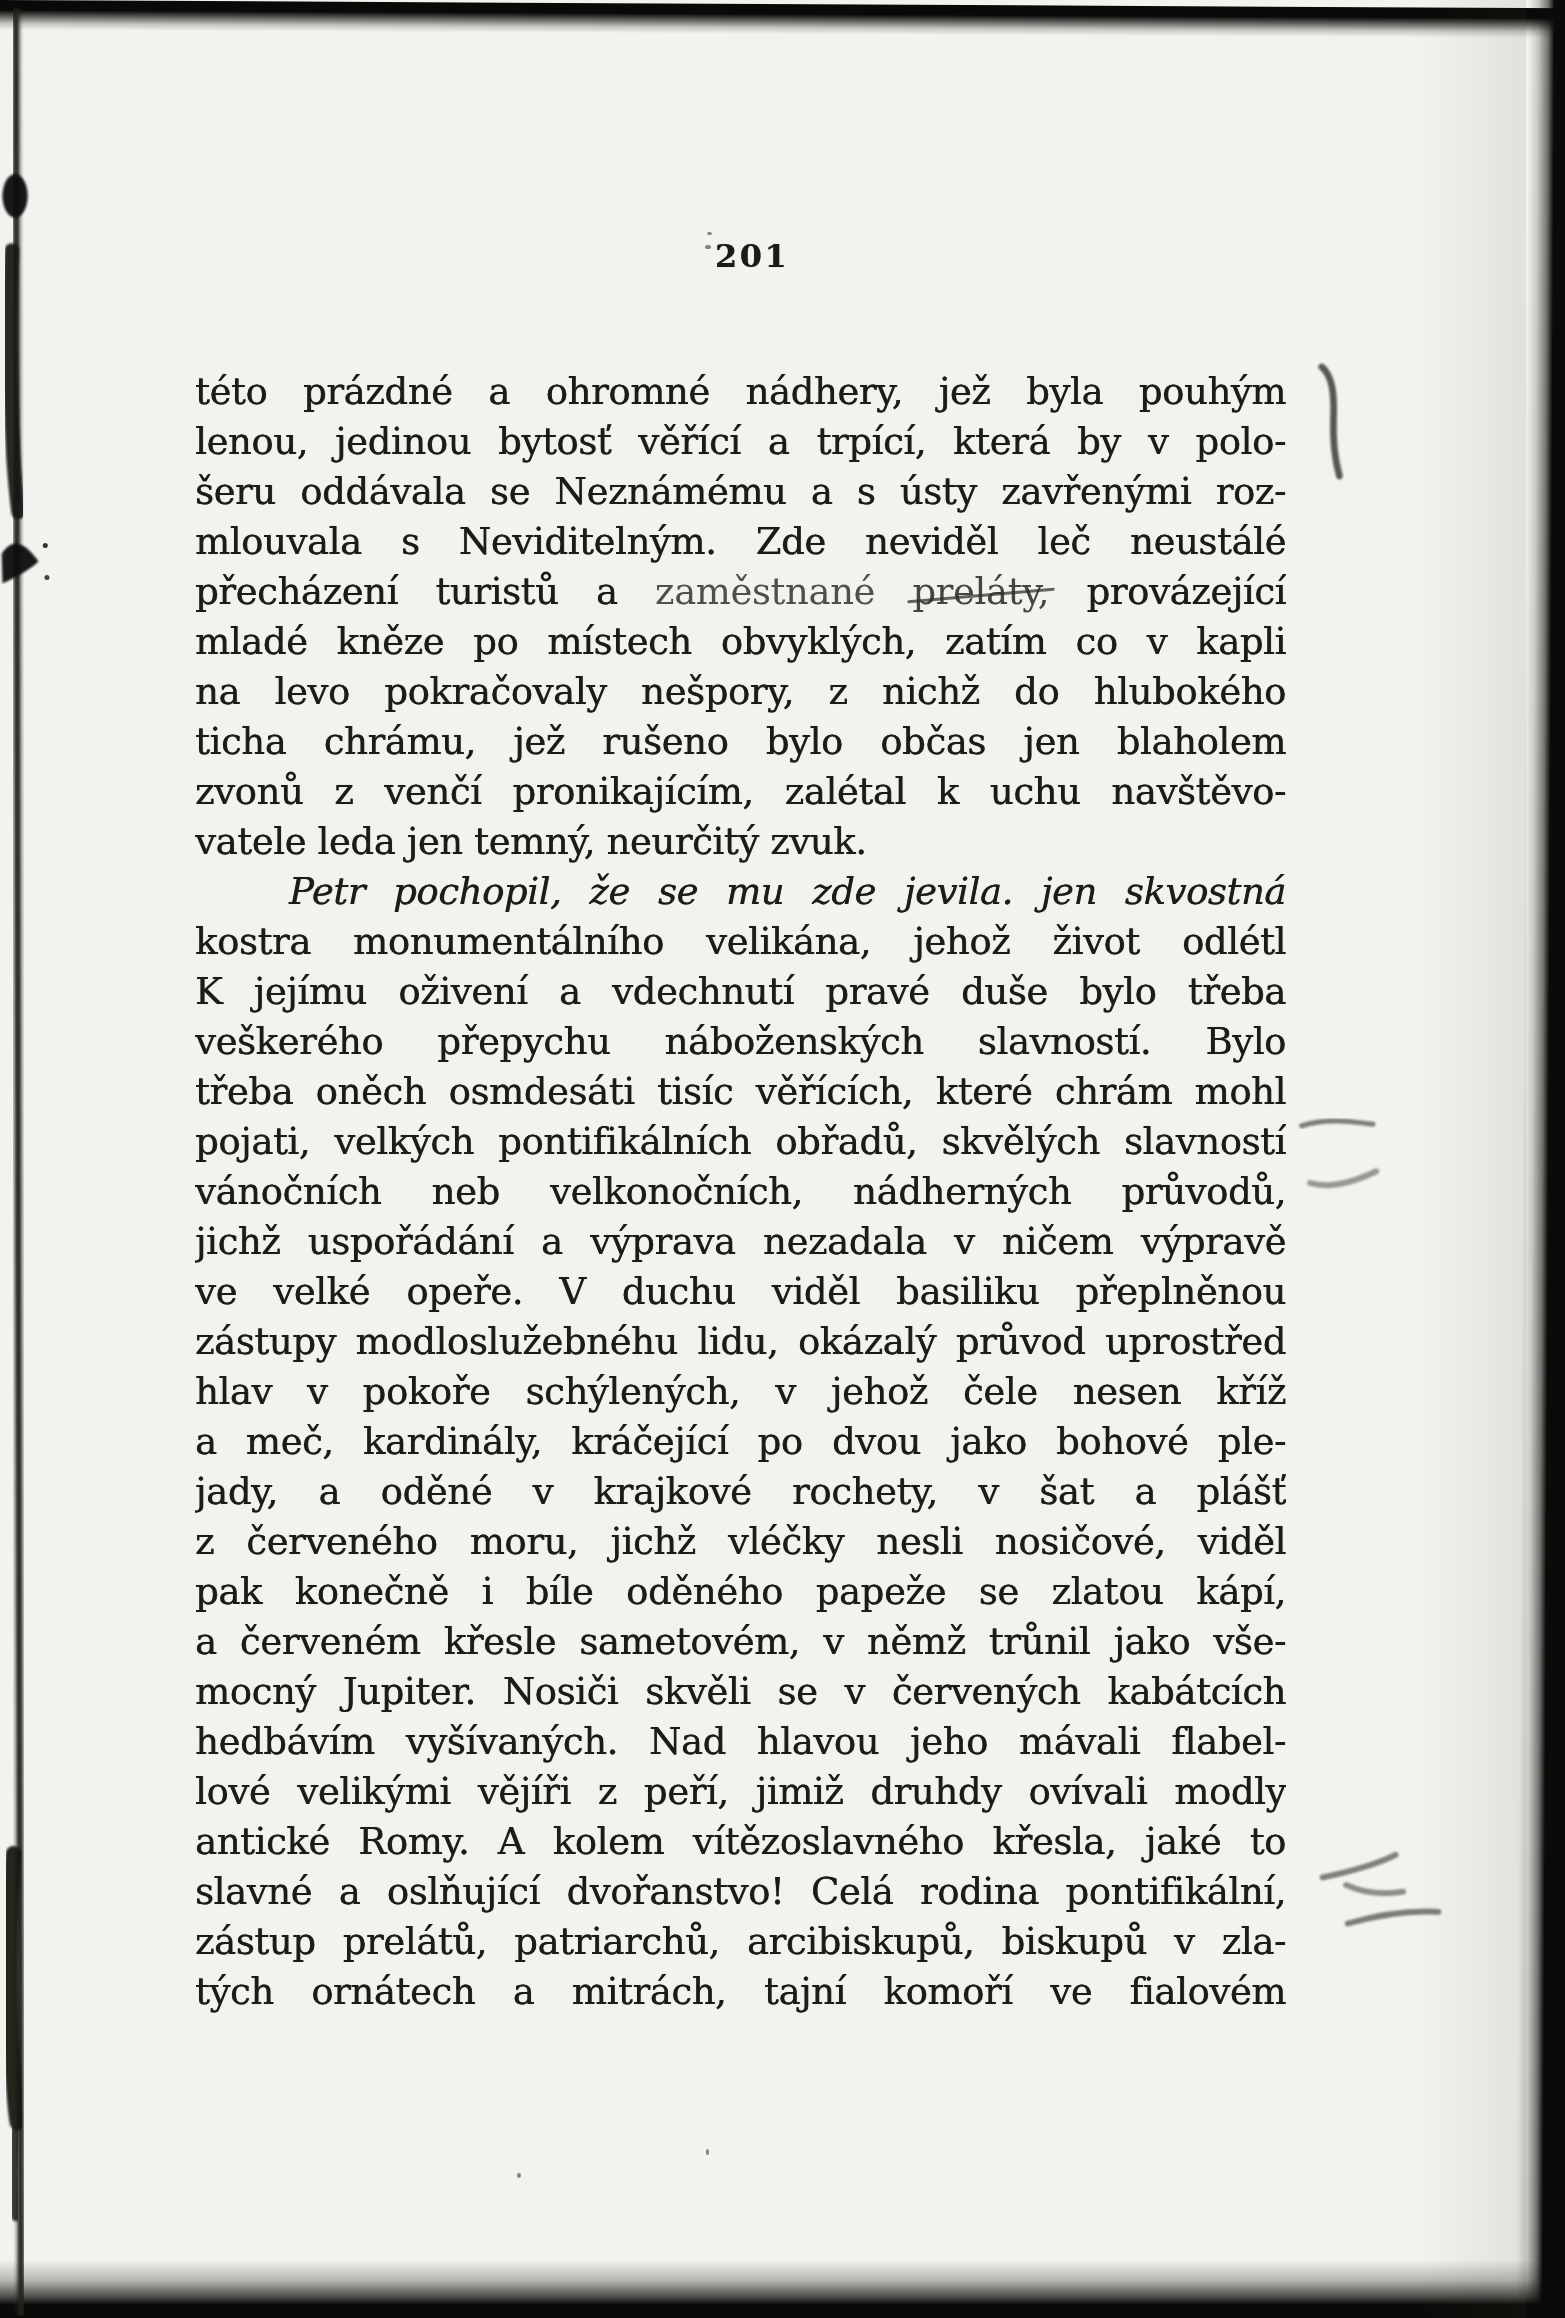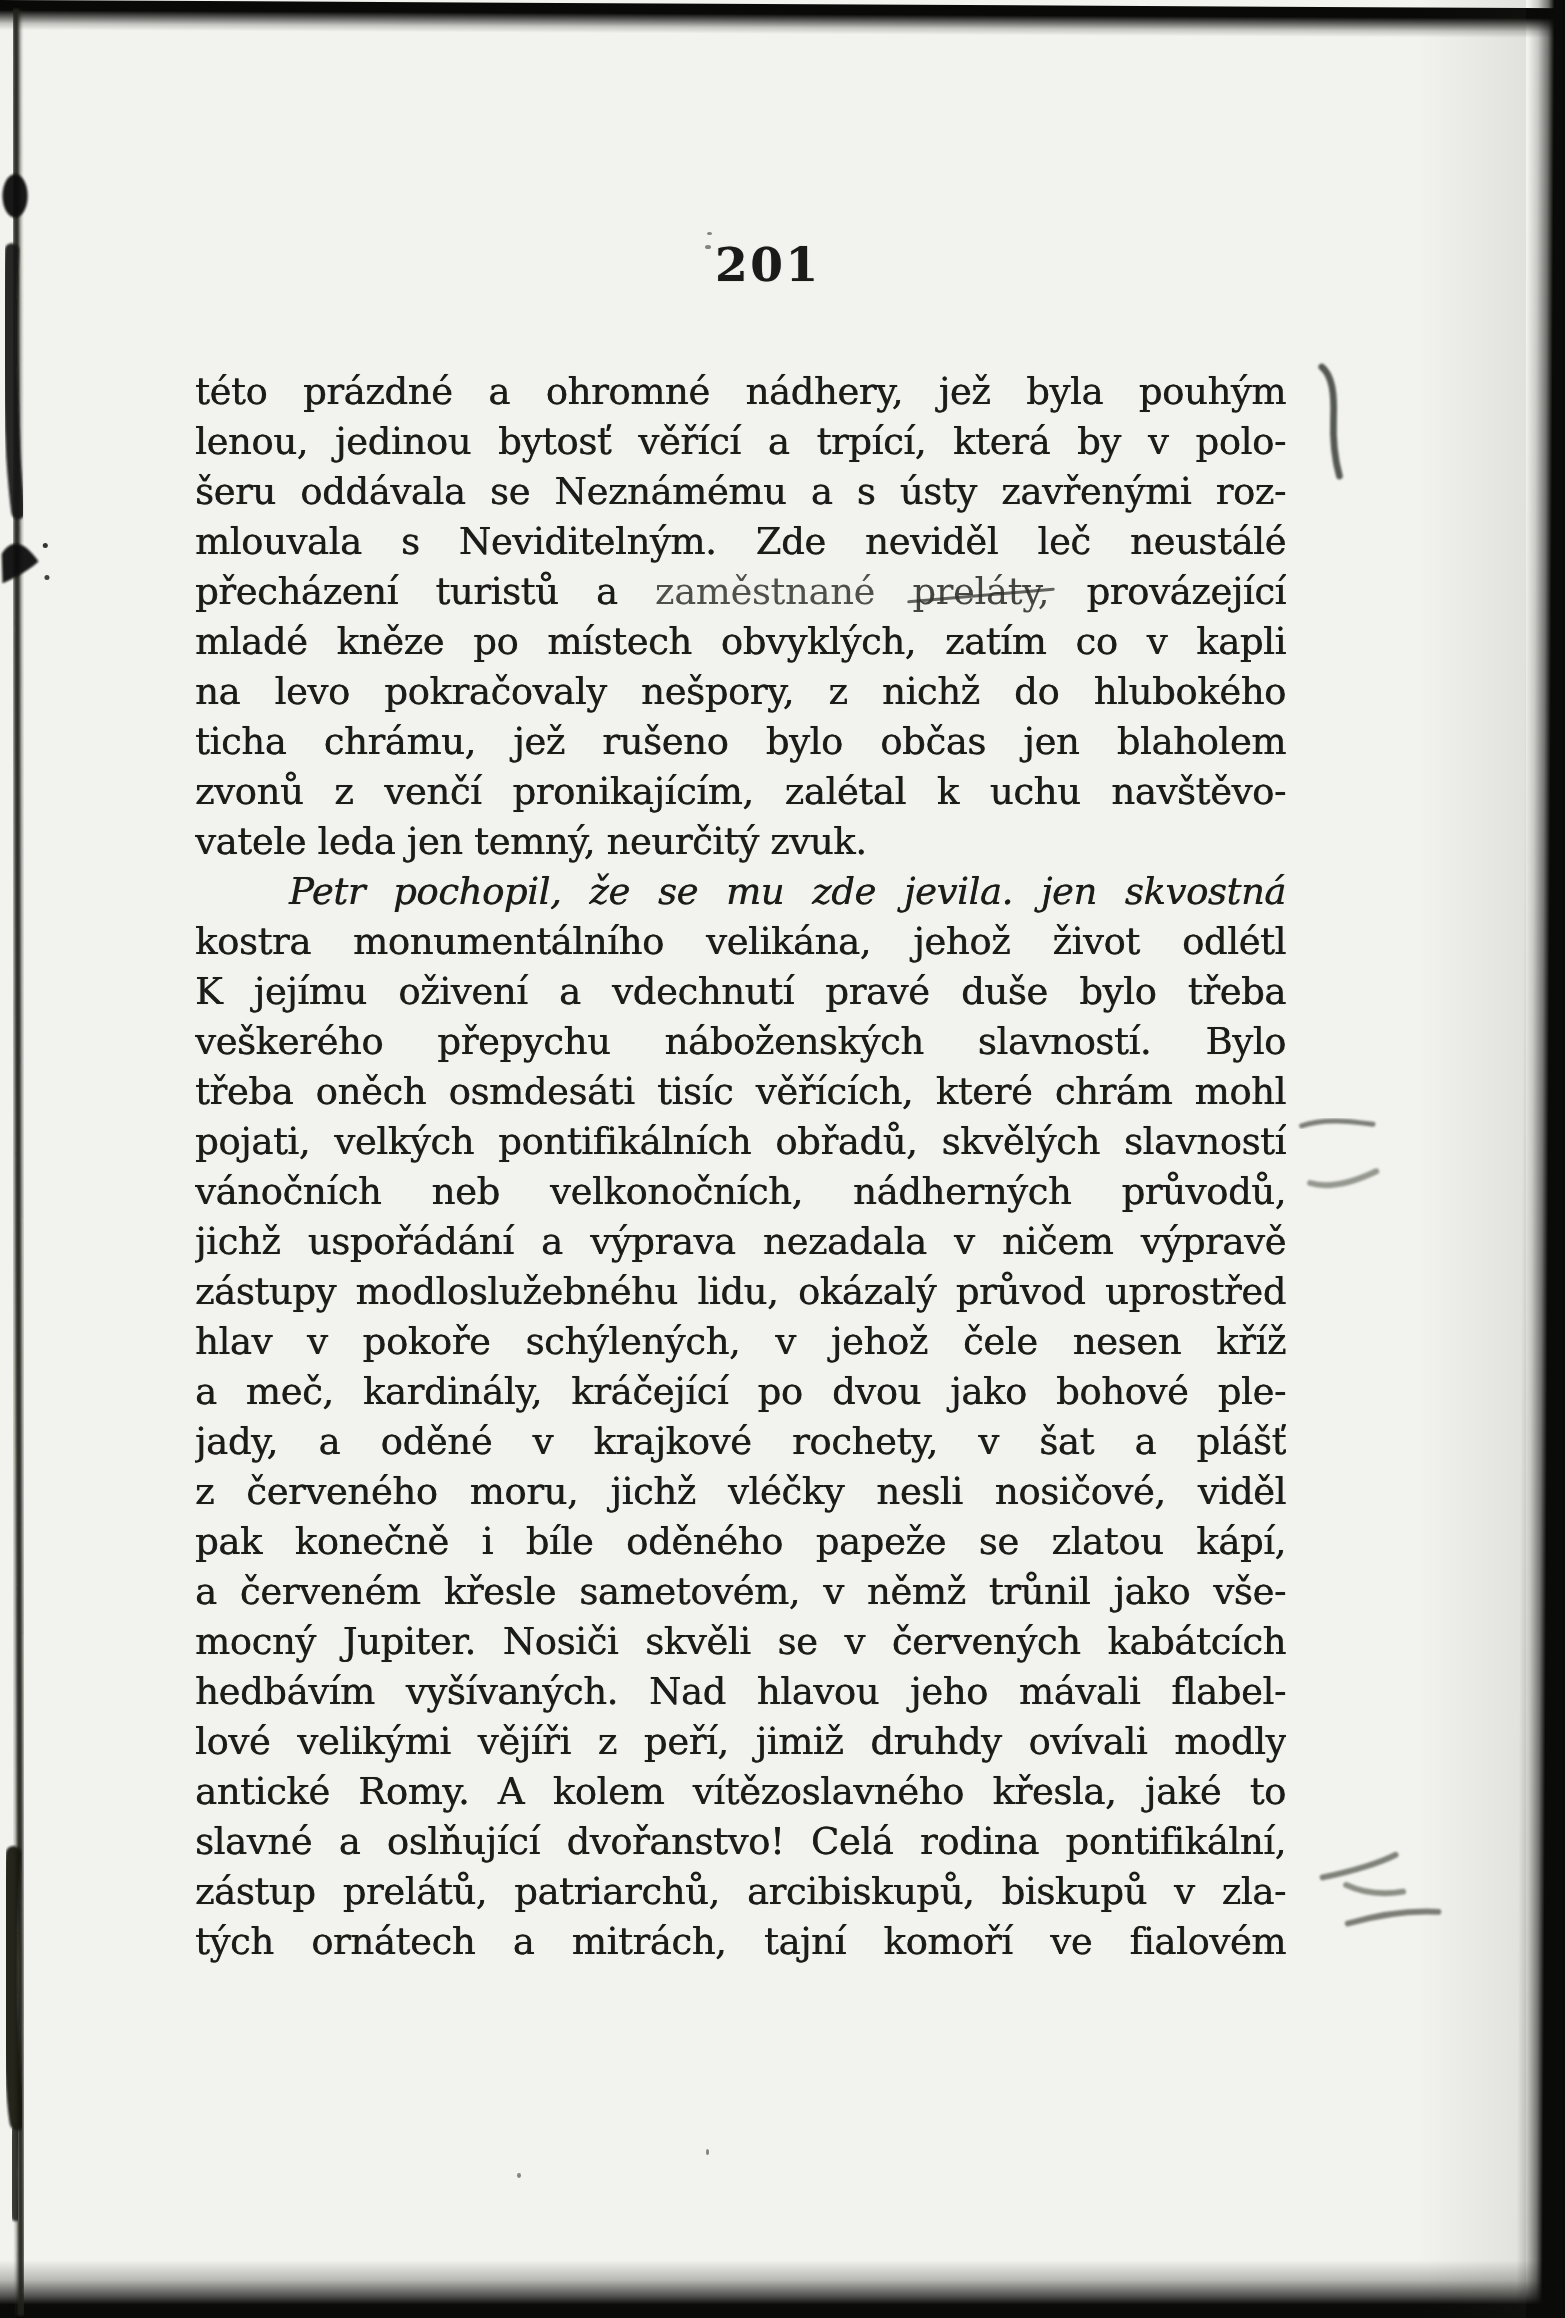--- a/index.html
+++ b/index.html
@@ -25,21 +25,21 @@
     position:absolute;left:0;bottom:0;width:100%;height:60px;
     background:linear-gradient(to top,#0a0a08 0,#0a0a08 14.3px,rgba(10,10,8,.7) 22.6px,rgba(10,10,8,.25) 39px,transparent 59px);
   }
   .shade-right{
     position:absolute;top:0;bottom:0;right:39px;width:109px;
     background:linear-gradient(to right,rgba(70,70,62,0) 0,rgba(70,70,62,.10) 100%);
   }
   
   .pagenum{
     position:absolute;left:715px;top:237px;
-    font-size:47px;font-weight:bold;letter-spacing:2.5px;color:#1a1a18;
+    font-size:32px;font-weight:bold;letter-spacing:2.5px;color:#1a1a18;
     text-shadow:0 0 0.8px rgba(20,20,20,.55);
   }
   .fleck{position:absolute;background:#84847e;border-radius:50%;}
   
   .textblock{
     position:absolute;left:195px;top:367px;width:1091px;
     color:#1b1b19;
     font-size:37px;letter-spacing:-0.4px;
     text-shadow:0.4px 0 0 rgba(25,25,23,.8), 0 0 0.8px rgba(25,25,23,.35);
   }
@@ -117,20 +117,21 @@
     <div class="line">zvonů z venčí pronikajícím, zalétal k uchu navštěvo-</div>
     <div class="line para-end">vatele leda jen temný, neurčitý zvuk.</div>
     <div class="line indent">Petr pochopil, že se mu zde jevila. jen skvostná</div>
     <div class="line">kostra monumentálního velikána, jehož život odlétl</div>
     <div class="line">K jejímu oživení a vdechnutí pravé duše bylo třeba</div>
     <div class="line">veškerého přepychu náboženských slavností. Bylo</div>
     <div class="line">třeba oněch osmdesáti tisíc věřících, které chrám mohl</div>
     <div class="line">pojati, velkých pontifikálních obřadů, skvělých slavností</div>
     <div class="line">vánočních neb velkonočních, nádherných průvodů,</div>
     <div class="line">jichž uspořádání a výprava nezadala v ničem výpravě</div>
+    <div class="line">ve velké opeře. V duchu viděl basiliku přeplněnou</div>
     <div class="line">zástupy modloslužebnéhu lidu, okázalý průvod uprostřed</div>
     <div class="line">hlav v pokoře schýlených, v jehož čele nesen kříž</div>
     <div class="line">a meč, kardinály, kráčející po dvou jako bohové ple-</div>
     <div class="line">jady, a oděné v krajkové rochety, v šat a plášť</div>
     <div class="line">z červeného moru, jichž vléčky nesli nosičové, viděl</div>
     <div class="line">pak konečně i bíle oděného papeže se zlatou kápí,</div>
     <div class="line">a červeném křesle sametovém, v němž trůnil jako vše-</div>
     <div class="line">mocný Jupiter. Nosiči skvěli se v červených kabátcích</div>
     <div class="line">hedbávím vyšívaných. Nad hlavou jeho mávali flabel-</div>
     <div class="line">lové velikými vějíři z peří, jimiž druhdy ovívali modly</div>

